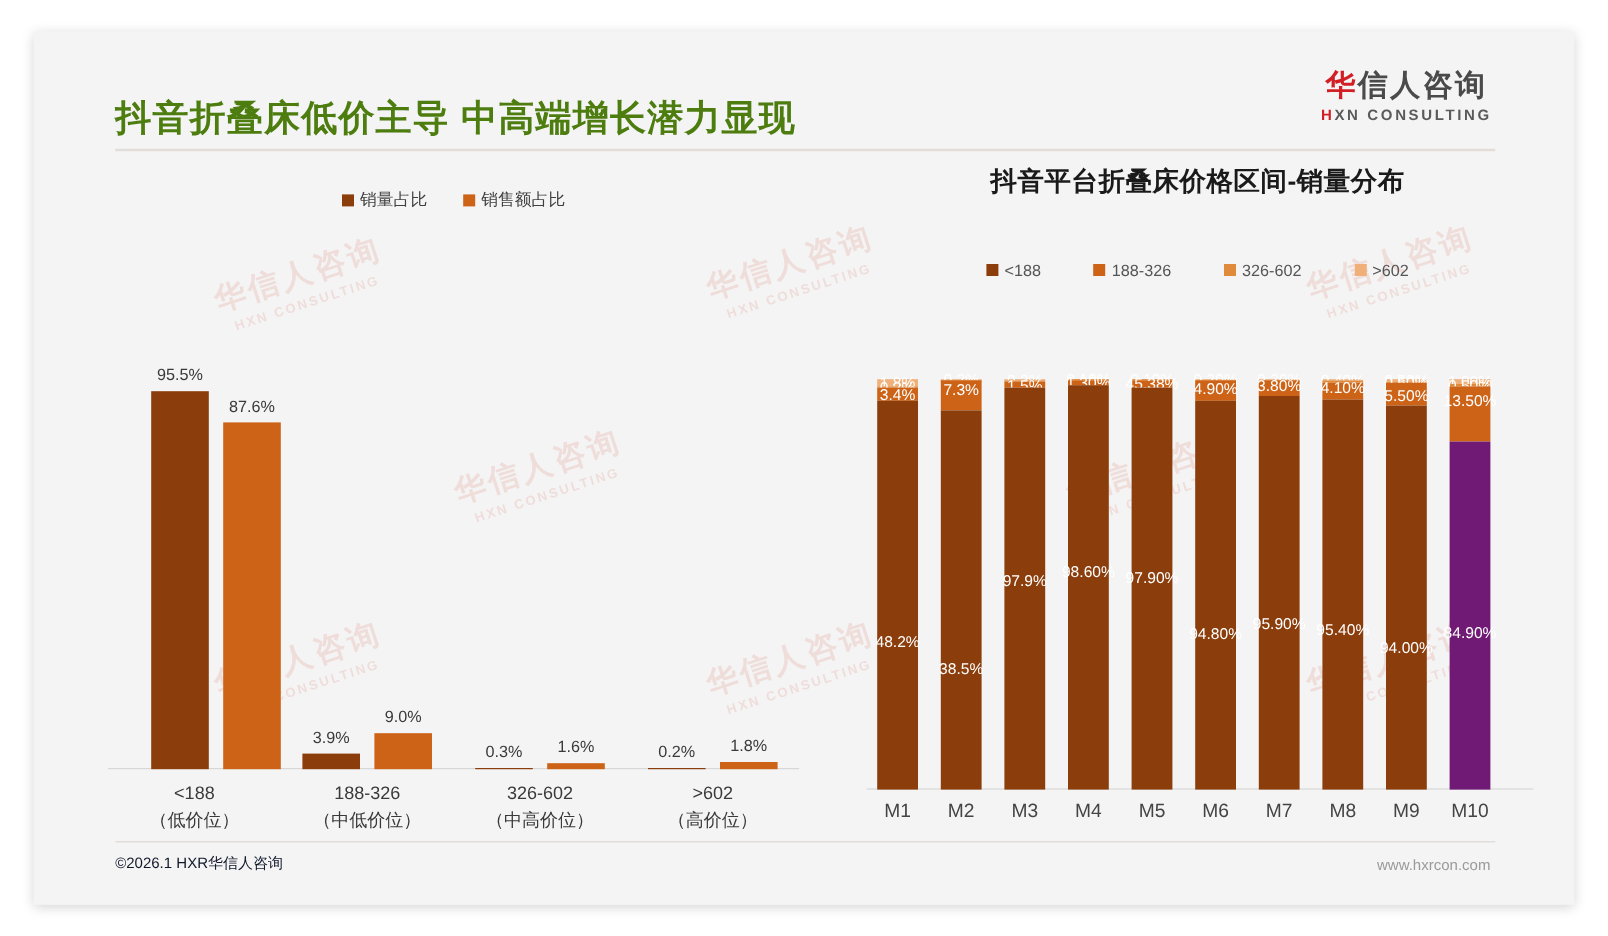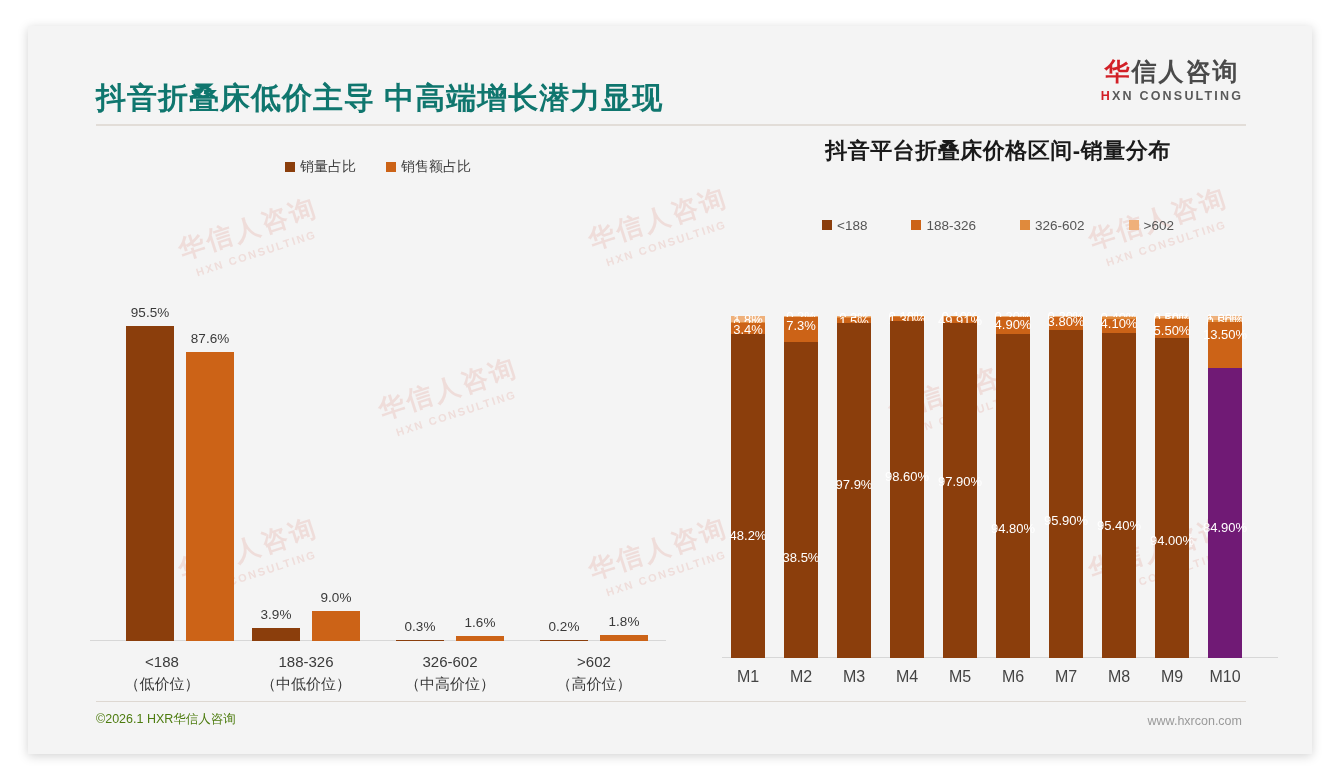--- a/index.html
+++ b/index.html
@@ -16,21 +16,21 @@
     background: #f4f4f4;
     box-shadow: 0 2px 10px rgba(0,0,0,0.18);
   }
   
   .header {
     position: absolute; left: 0; top: 0; width: 100%; height: 92px;
   }
   .slide-title {
     position: absolute; left: 68px; top: 52px;
     font-size: 30px; font-weight: bold;
-    color: #0f766e; letter-spacing: 1px;
+    color: #4d7c0f; letter-spacing: 1px;
     white-space: nowrap;
   }
   .title-rule {
     position: absolute; left: 68px; top: 98px; width: 1150px; height: 2px;
     background: #e2ddd8;
   }
   .logo {
     position: absolute; right: 40px; top: 32px;
     text-align: center; width: 200px;
   }
@@ -126,21 +126,21 @@
     font-size: 16px; color: #444;
   }
 
   
   .footer-rule {
     position: absolute; left: 68px; bottom: 52px; width: 1150px; height: 1px;
     background: #ded8d2;
   }
   .footer-left {
     position: absolute; left: 68px; bottom: 26px;
-    font-size: 12.5px; color: #4d7c0f;
+    font-size: 12.5px; color: #0f172a;
   }
   .footer-right {
     position: absolute; right: 70px; bottom: 26px;
     font-size: 12.5px; color: #9a9a9a;
   }
 </style>
 </head>
 <body>
 
 <div class="slide">
@@ -352,21 +352,21 @@
           </div>
       </div>
       <div class="xmonth" style="left:155px;">M4</div>
 
       <div class="stack" style="left:221px;">
         <div class="seg" style="height:0.1%;  background:#EFB07A">
           <span class="seg-lab">0.10%</span>
           </div>
         <div class="seg" style="height:0.2%;  background:#E08A3C"></div>
         <div class="seg" style="height:1.8%;  background:#CC6317">
-          <span class="seg-lab">49.91%</span>
+          <span class="seg-lab">45.38%</span>
           </div>
         <div class="seg" style="height:97.9%; background:#8B3E0C">
           <span class="seg-lab" style="top:47%">97.90%</span>
           </div>
       </div>
       <div class="xmonth" style="left:208px;">M5</div>
 
       <div class="stack" style="left:274px;">
         <div class="seg" style="height:0.2%;  background:#EFB07A">
           <span class="seg-lab">0.20%</span>

